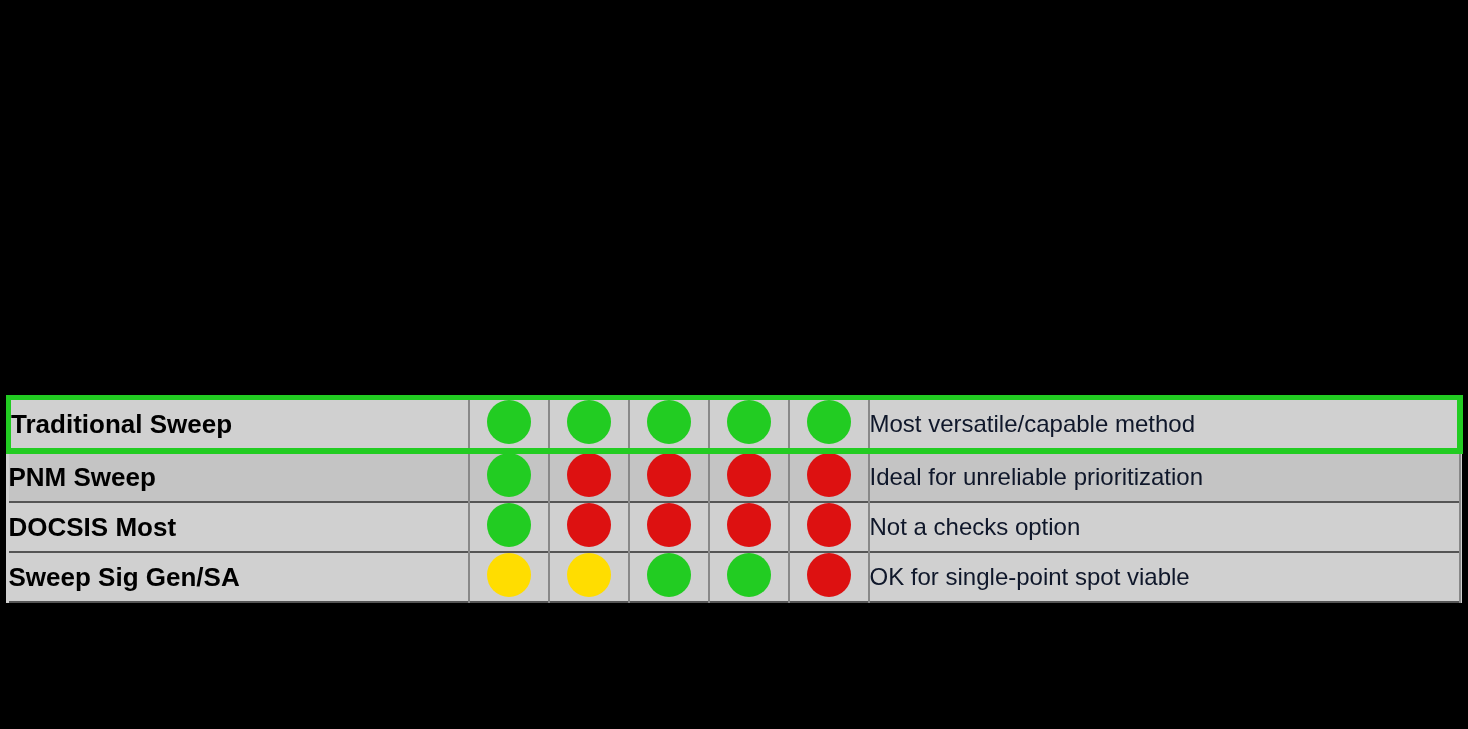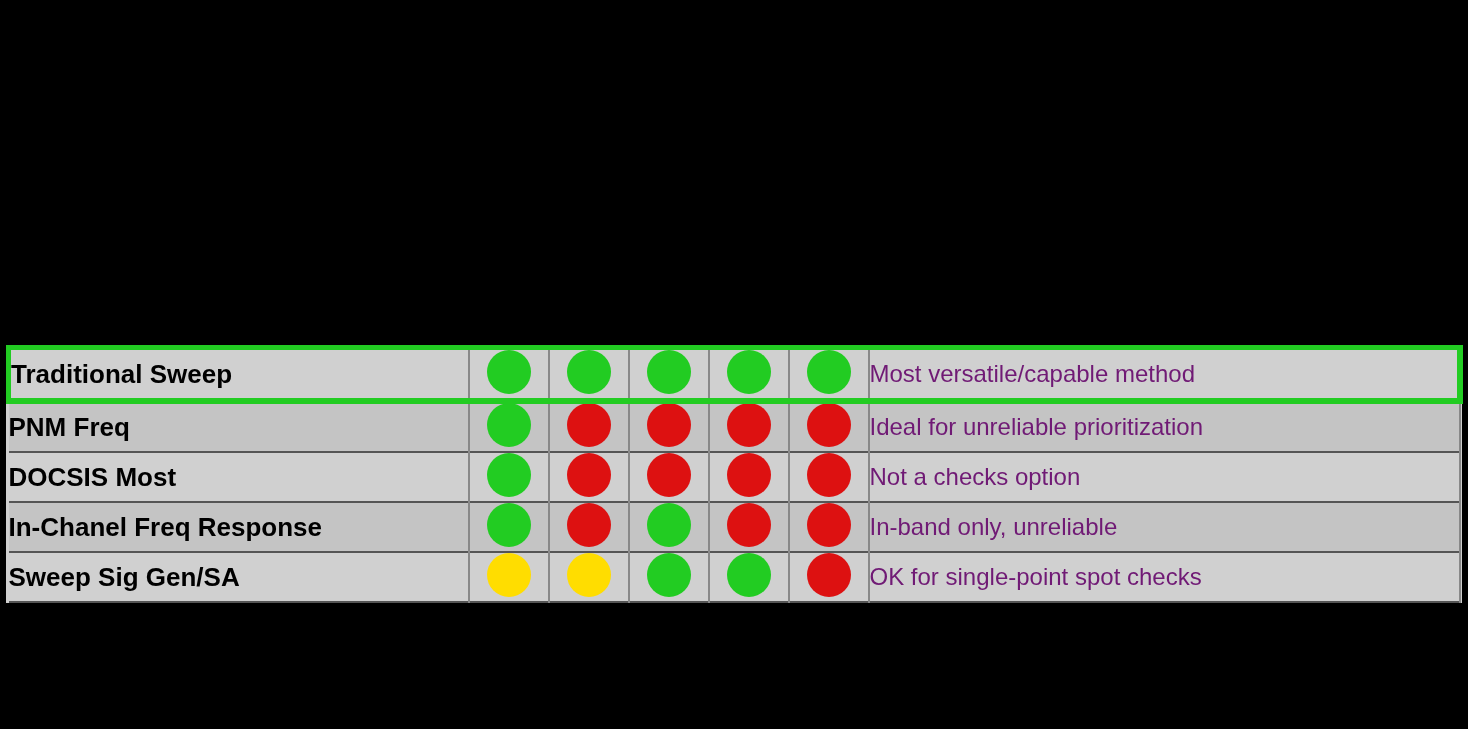--- a/index.html
+++ b/index.html
@@ -74,71 +74,62 @@
       border-radius: 50%;
     }
 
     .dot-green { background: #22cc22; }
     .dot-red { background: #dd1111; }
     .dot-yellow { background: #ffdd00; }
 
     .description-cell {
       padding: 14px 20px;
       font-size: 24px;
-      color: #701a75;
+      color: #0f172a;
     }
   </style>
 </head>
 <body>
 
 <div class="page-container">
   <div class="table-wrapper">
     <table class="comparison-table">
       <tbody id="table-body">
           <tr class="normal-row" style="outline: rgb(34, 204, 34) solid 5px; outline-offset: -2px;">
             <td class="row-label" style="border-top: 5px solid rgb(34, 204, 34); border-bottom: 5px solid rgb(34, 204, 34); border-left: 5px solid rgb(34, 204, 34); border-radius: 10px 0px 0px 10px;">Traditional Sweep</td>
             <td class="dot-cell" style="border-top: 5px solid rgb(34, 204, 34); border-bottom: 5px solid rgb(34, 204, 34);"><span class="dot dot-green"></span></td>
             <td class="dot-cell" style="border-top: 5px solid rgb(34, 204, 34); border-bottom: 5px solid rgb(34, 204, 34);"><span class="dot dot-green"></span></td>
             <td class="dot-cell" style="border-top: 5px solid rgb(34, 204, 34); border-bottom: 5px solid rgb(34, 204, 34);"><span class="dot dot-green"></span></td>
             <td class="dot-cell" style="border-top: 5px solid rgb(34, 204, 34); border-bottom: 5px solid rgb(34, 204, 34);"><span class="dot dot-green"></span></td>
             <td class="dot-cell" style="border-top: 5px solid rgb(34, 204, 34); border-bottom: 5px solid rgb(34, 204, 34);"><span class="dot dot-green"></span></td>
             <td class="description-cell" style="border-top: 5px solid rgb(34, 204, 34); border-bottom: 5px solid rgb(34, 204, 34); border-right: 5px solid rgb(34, 204, 34); border-radius: 0px 10px 10px 0px;">Most versatile/capable method</td>
           </tr>
           <tr class="alt-row">
-            <td class="row-label">PNM Freq</td>
+            <td class="row-label">PNM Sweep</td>
             <td class="dot-cell"><span class="dot dot-green"></span></td>
             <td class="dot-cell"><span class="dot dot-red"></span></td>
             <td class="dot-cell"><span class="dot dot-red"></span></td>
             <td class="dot-cell"><span class="dot dot-red"></span></td>
             <td class="dot-cell"><span class="dot dot-red"></span></td>
             <td class="description-cell">Ideal for unreliable prioritization</td>
           </tr>
           <tr class="normal-row">
             <td class="row-label">DOCSIS Most</td>
             <td class="dot-cell"><span class="dot dot-green"></span></td>
             <td class="dot-cell"><span class="dot dot-red"></span></td>
             <td class="dot-cell"><span class="dot dot-red"></span></td>
             <td class="dot-cell"><span class="dot dot-red"></span></td>
             <td class="dot-cell"><span class="dot dot-red"></span></td>
             <td class="description-cell">Not a checks option</td>
           </tr>
-          <tr class="alt-row">
-            <td class="row-label">In-Chanel  Freq Response</td>
-            <td class="dot-cell"><span class="dot dot-green"></span></td>
-            <td class="dot-cell"><span class="dot dot-red"></span></td>
-            <td class="dot-cell"><span class="dot dot-green"></span></td>
-            <td class="dot-cell"><span class="dot dot-red"></span></td>
-            <td class="dot-cell"><span class="dot dot-red"></span></td>
-            <td class="description-cell">In-band only, unreliable</td>
-          </tr>
           <tr class="normal-row">
             <td class="row-label">Sweep Sig Gen/SA</td>
             <td class="dot-cell"><span class="dot dot-yellow"></span></td>
             <td class="dot-cell"><span class="dot dot-yellow"></span></td>
             <td class="dot-cell"><span class="dot dot-green"></span></td>
             <td class="dot-cell"><span class="dot dot-green"></span></td>
             <td class="dot-cell"><span class="dot dot-red"></span></td>
-            <td class="description-cell">OK for single-point spot checks</td>
+            <td class="description-cell">OK for single-point spot viable</td>
           </tr>
         </tbody>
     </table>
   </div>
 </div>
 
 </body></html>

